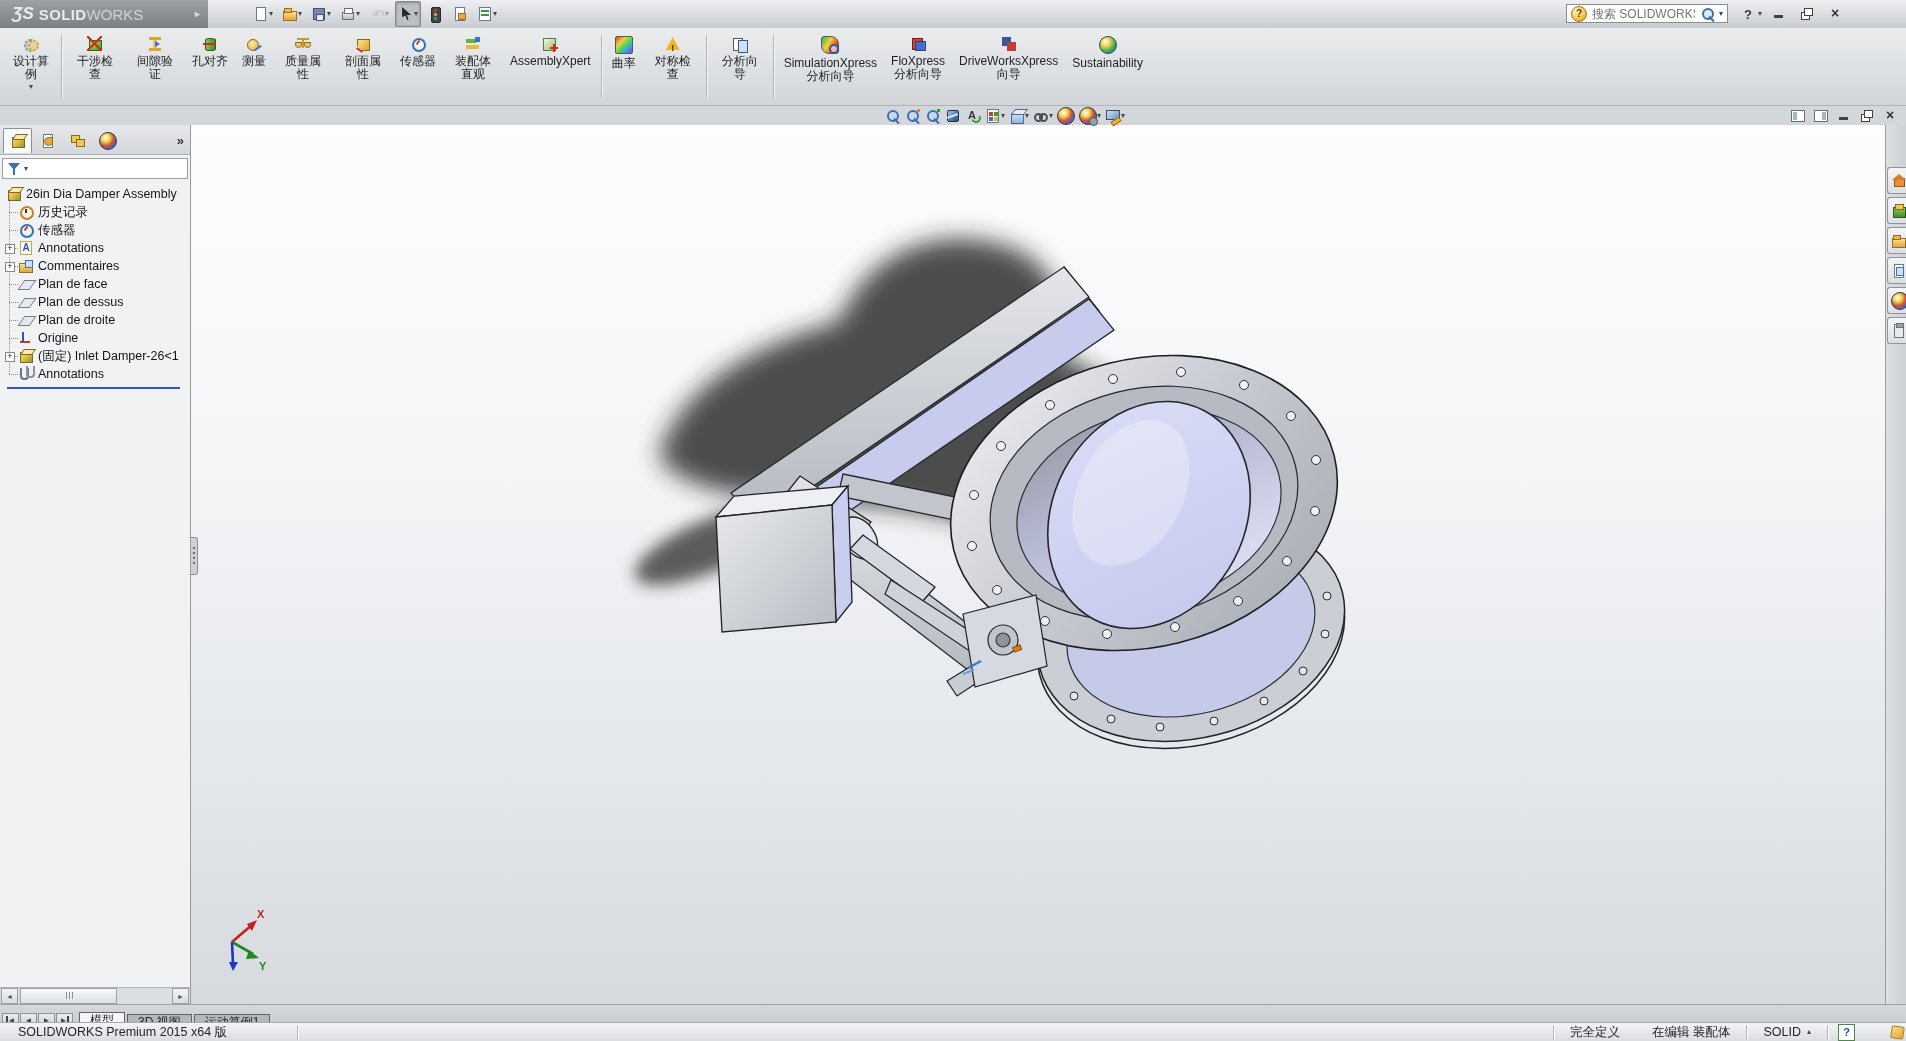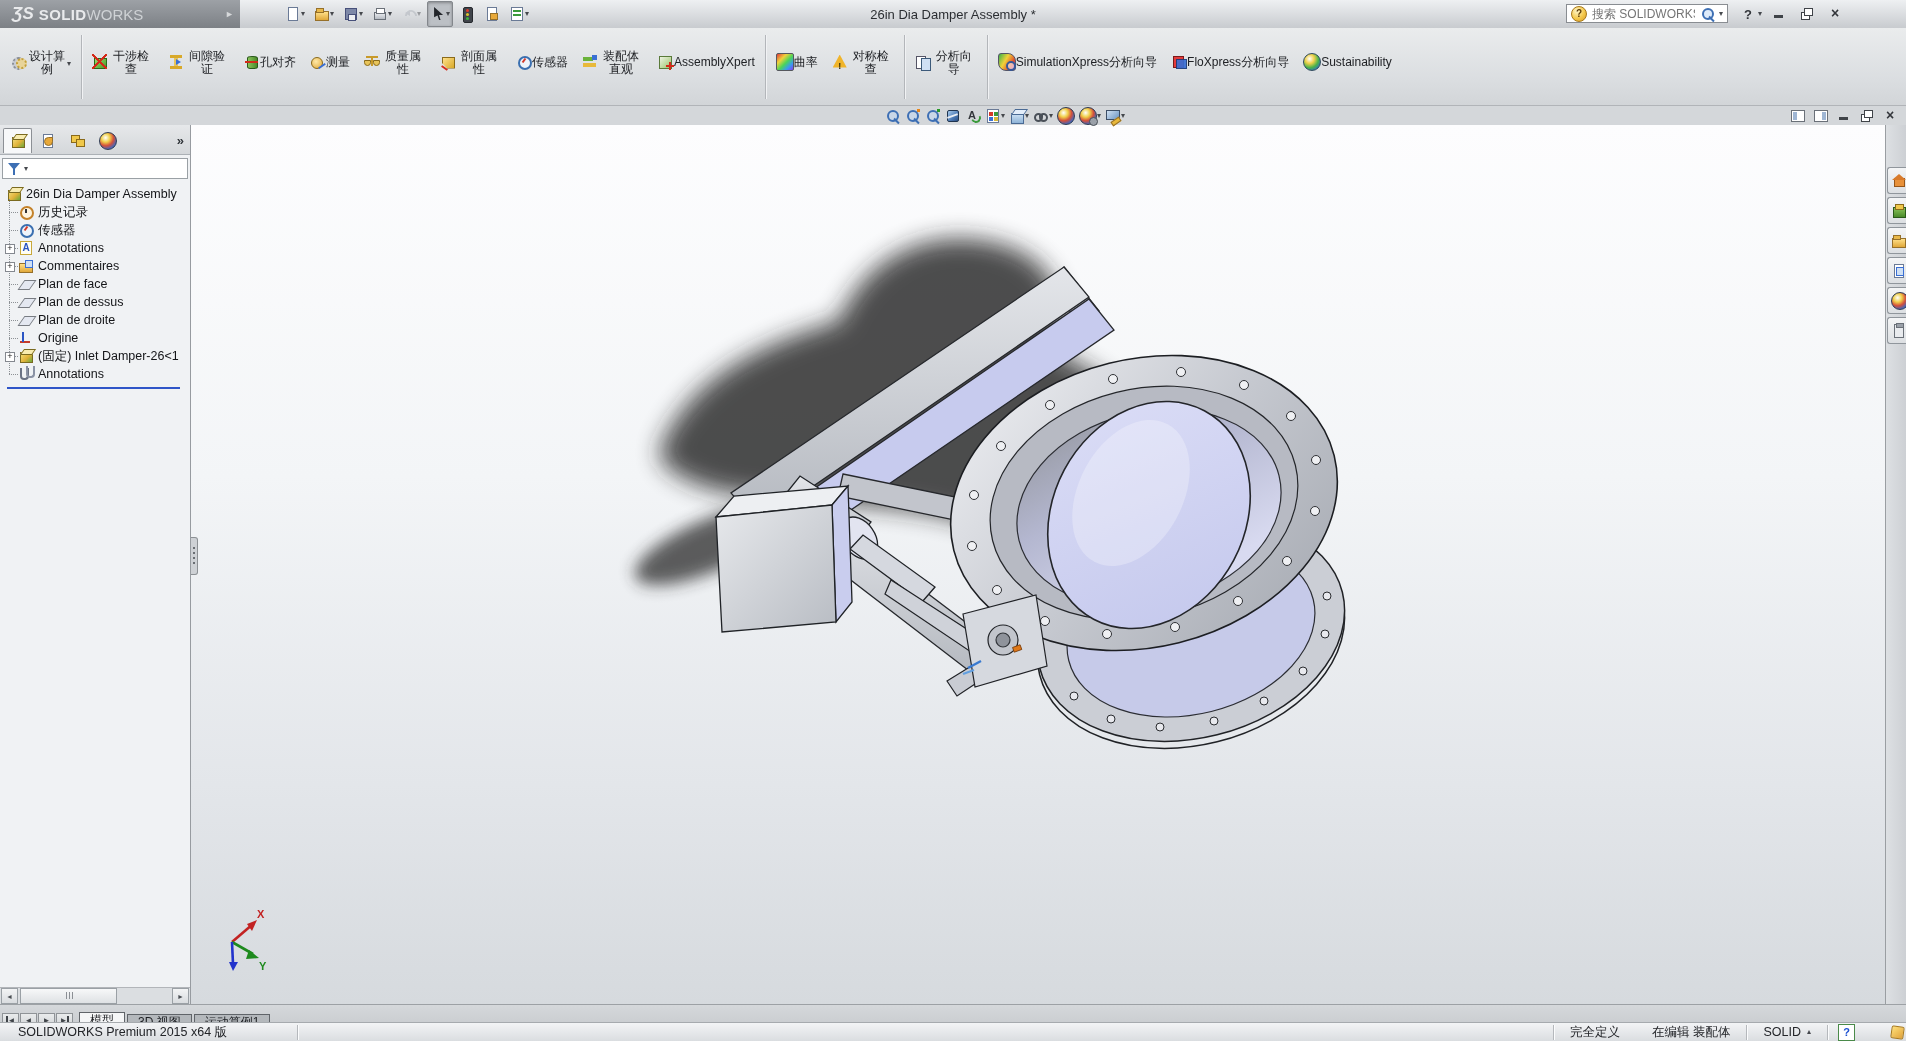--- a/index.html
+++ b/index.html
@@ -5,21 +5,21 @@
 html,body{margin:0;padding:0;background:#9aa0a5}
 .app{position:relative;width:1906px;height:1041px;overflow:hidden;
   font-family:"Liberation Sans","DejaVu Sans",sans-serif;font-size:12px;color:#1c1e22;
   background:#d4d7da;user-select:none}
 .dd{font-size:8px;color:#45484d;line-height:1}
 .vsep{width:1px;align-self:stretch;margin:5px 3px;background:#b3b6ba;box-shadow:1px 0 0 #f1f2f4}
 
 
 .titlebar{position:absolute;top:0;left:0;right:0;height:28px;
   background:linear-gradient(#eef0f2,#c8cbcf);border-bottom:1px solid #9a9ea3;display:flex;align-items:center}
-.logo{width:240px;height:28px;background:linear-gradient(#9da1a6,#7c8085);color:#e9eaec;
+.logo{width:208px;height:28px;background:linear-gradient(#9da1a6,#7c8085);color:#e9eaec;
   display:flex;align-items:center;padding:0 6px 0 12px;box-sizing:border-box;font-size:15px}
 .logo .glyph{font-style:italic;font-weight:bold;font-size:17px;margin-right:5px}
 .brand-bold{font-weight:bold;letter-spacing:.4px}
 .brand-light{color:#cfd2d5}
 .logo .expand{margin-left:auto;font-size:9px;color:#d6d8da}
 .qat{display:flex;align-items:center;gap:3px;margin-left:42px}
 .qbtn{display:flex;align-items:center;height:22px;padding:1px 2px;border:1px solid transparent;border-radius:2px}
 .qbtn.pressed{background:#bcc0c5;border-color:#83878c;box-shadow:inset 0 1px 3px rgba(0,0,0,.3)}
 .qbtn.disabled{opacity:.45}
 .doc-title{position:absolute;left:560px;right:560px;text-align:center;font-size:13px;color:#2b2e32;pointer-events:none}
@@ -27,21 +27,21 @@
   display:flex;align-items:center;gap:3px;padding:0 4px;box-sizing:border-box}
 .search input{flex:1;min-width:0;border:0;outline:0;background:transparent;font:12px "Liberation Sans","DejaVu Sans",sans-serif;color:#555}
 .title-controls{position:absolute;left:1744px;top:0;height:28px;display:flex;align-items:center;gap:6px}
 .help-glyph{font-weight:bold;font-size:13px;color:#33363b}
 .wbtn{width:22px;height:18px;display:flex;align-items:center;justify-content:center}
 
 
 .ribbon{position:absolute;top:28px;left:0;right:0;height:78px;box-sizing:border-box;
   background:linear-gradient(#eaeced,#dbdee1 65%,#d2d5d8);border-bottom:1px solid #b1b4b8;
   display:flex;align-items:stretch;padding:2px 0 1px 4px}
-.rbtn{display:flex;flex-direction:row;align-items:center;justify-content:flex-start;
+.rbtn{display:flex;flex-direction:column;align-items:center;justify-content:flex-start;
   padding:4px 6px 13px;border:1px solid transparent;border-radius:2px}
 .rbtn .ic{margin:1px 0 3px}
 .rlabel{font-size:12px;line-height:13px;text-align:center;max-width:46px;color:#202226}
 .rbtn.latin .rlabel{max-width:120px;white-space:nowrap}
 .rbtn.tall .rlabel{max-width:40px}
 .rbtn .dd{display:none;margin-top:2px}
 .rbtn.has-dd .dd{display:block}
 
 
 .tabstrip{position:absolute;top:106px;left:0;right:0;height:19px;
@@ -298,21 +298,20 @@
         </div>
         <div class="qbtn">
           <span class="ic ic-file-properties"></span>
 
         </div>
         <div class="qbtn has-dd">
           <span class="ic ic-options-checklist"></span>
           <span class="dd qdd" style="">▾</span>
         </div>
     </div>
-    <div class="doc-title">26in Dia Damper Assembly *</div>
     <div class="search">
       <span class="ic ic-help-balloon"></span>
       <input placeholder="搜索 SOLIDWORKS 帮助" style="">
       <span class="ic ic-magnifier"></span>
       <span class="dd">▾</span>
     </div>
     <div class="title-controls">
       <span class="help-glyph">?</span>
       <span class="dd">▾</span>
       <div class="wbtn">
@@ -401,20 +400,26 @@
       <div class="rbtn latin">
         <span class="ic ic-simulationxpress"></span>
         <span class="rlabel">SimulationXpress</span>
         <span class="rlabel">分析向导</span>
 
       </div>
       <div class="rbtn latin">
         <span class="ic ic-floxpress"></span>
         <span class="rlabel">FloXpress</span>
         <span class="rlabel">分析向导</span>
+
+      </div>
+      <div class="rbtn latin">
+        <span class="ic ic-driveworksxpress"></span>
+        <span class="rlabel">DriveWorksXpress</span>
+        <span class="rlabel">向导</span>
 
       </div>
       <div class="rbtn latin">
         <span class="ic ic-sustainability"></span>
         <span class="rlabel">Sustainability</span>
 
       </div>
   </div>
 
 

